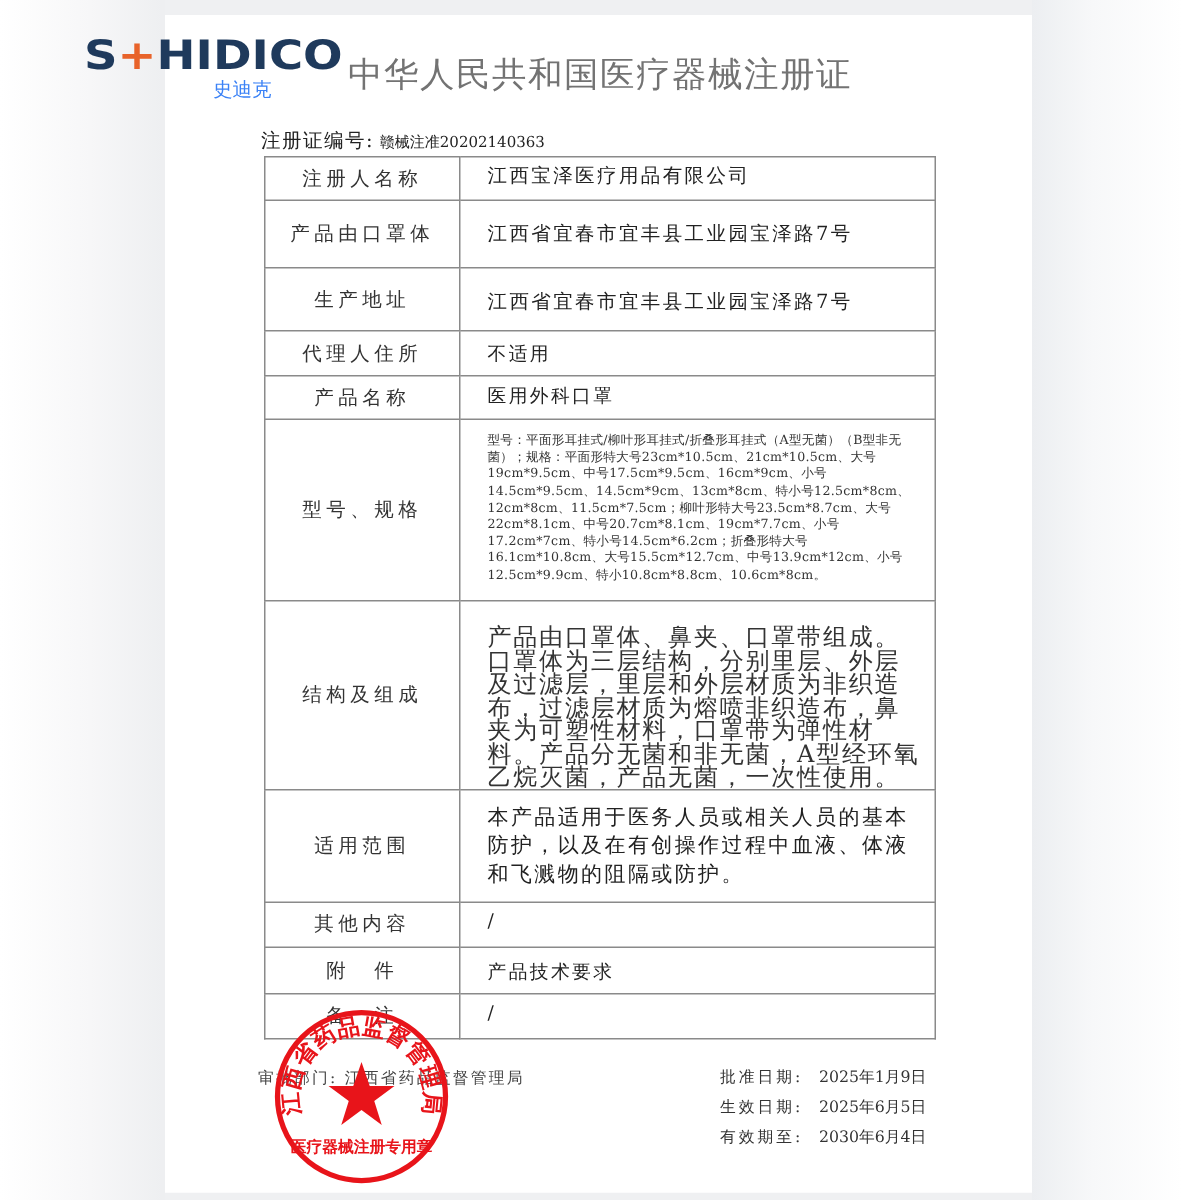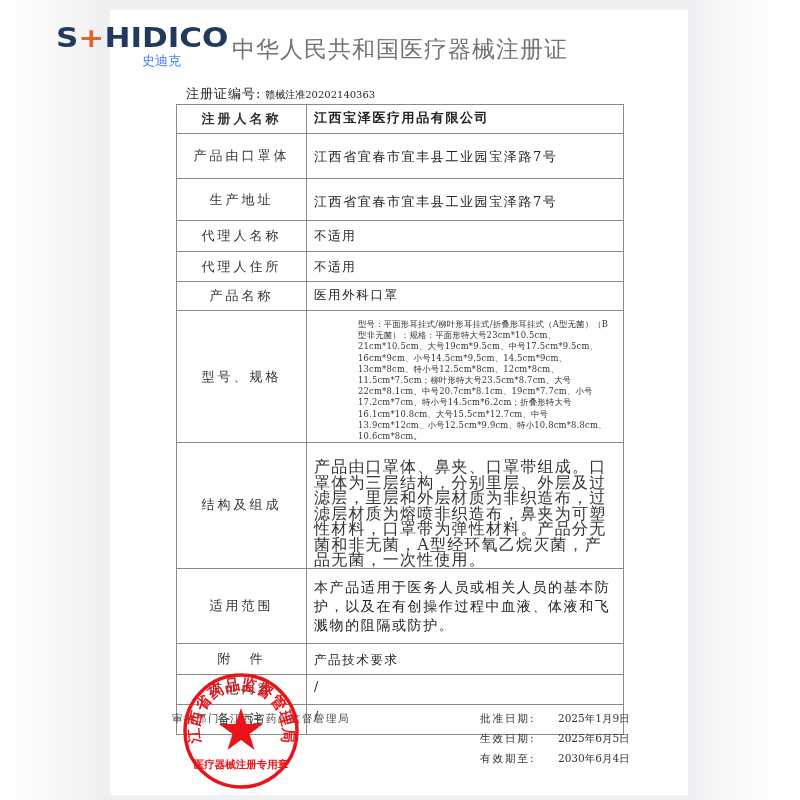--- a/index.html
+++ b/index.html
@@ -37,63 +37,62 @@
     position:absolute; left:86px; top:24px;
     font-size:13px; color:#3b82f6; line-height:22px;
   }
   
   .doc-title {
     position:absolute; left:200px; top:34px; width:400px; text-align:center;
     font-size:23px; color:#737373; letter-spacing:1px;
     font-family:"DejaVu Sans", sans-serif;
   }
   .reg-no {
-    position:absolute; left:186px; top:85px; font-size:12px; color:#222;
+    position:absolute; left:174px; top:85px; font-size:12px; color:#222;
     font-family:"DejaVu Serif", serif;
   }
   .reg-no .lbl { font-size:13px; letter-spacing:1px; }
   .reg-no .val { font-size:10px; }
   
   table.cert {
     position:absolute; left:176px; top:104px; width:448px;
     border-collapse:collapse; table-layout:fixed;
     font-family:"DejaVu Serif", serif; color:#222;
   }
   table.cert td { border:1px solid #8a8a8a; padding:0; vertical-align:top; }
   table.cert td.lbl {
     width:129px; text-align:center; vertical-align:middle;
     font-size:13px; letter-spacing:3px; color:#333;
   }
-  table.cert td.val { padding-left:7px; padding-right:8px; font-size:12.5px; letter-spacing:1.5px; }
+  table.cert td.val { padding-left:18px; padding-right:8px; font-size:12.5px; letter-spacing:1.5px; }
   td.val .txt { display:block; }
   .small-txt {
     font-size:8.4px; line-height:11.2px; letter-spacing:0.2px; color:#333;
     padding-top:8px;
-    margin-left:44px;
   }
   .mid-txt {
     font-size:16px; line-height:15.5px; letter-spacing:1.2px; color:#333;
     padding-top:16px;
   }
   .big-txt {
     font-size:14px; line-height:19px; letter-spacing:1.6px; color:#222;
     padding-top:9px;
   }
   
   .issuer {
     position:absolute; left:172px; top:712px; font-size:10.5px; color:#444;
     letter-spacing:1.5px; font-family:"DejaVu Serif", serif;
   }
   .dates {
     position:absolute; left:480px; top:711px; font-size:10.5px; color:#333;
     font-family:"DejaVu Serif", serif;
   }
   .date-row { height:20px; line-height:14px; white-space:nowrap; }
   .date-row .dl { letter-spacing:2px; display:inline-block; width:58px; }
-  .date-row .dv { display:inline-block; margin-left:20px; }
+  .date-row .dv { display:inline-block; margin-left:8px; }
   
   .seal {
     position:absolute; left:182px; top:672px; width:118px; height:118px;
     pointer-events:none;
   }
 </style>
 </head>
 <body>
 
 <div class="bg-top"></div>
@@ -109,44 +108,38 @@
 
 <div class="doc-title">中华人民共和国医疗器械注册证</div>
 
 <div class="reg-no">
   <span class="lbl">注册证编号:</span>
   <span class="val">赣械注准20202140363</span>
 </div>
 
 <table class="cert">
   <tbody>
-      <tr style="height:29px;font-weight:bold;">
+      <tr style="height:29px;">
     <td class="lbl">注册人名称</td>
     <td class="val">
           <span class="txt big-txt" style="padding-top:3px;font-size:13px;">江西宝泽医疗用品有限公司</span>
         </td>
   </tr>
   <tr style="height:45px;">
     <td class="lbl">产品由口罩体</td>
     <td class="val">
           <span class="txt big-txt" style="padding-top:13px;font-size:13px;">江西省宜春市宜丰县工业园宝泽路7号</span>
         </td>
   </tr>
   <tr style="height:42px;">
     <td class="lbl">生产地址</td>
     <td class="val">
           <span class="txt big-txt" style="padding-top:13px;font-size:13px;">江西省宜春市宜丰县工业园宝泽路7号</span>
         </td>
   </tr>
-  <tr style="height:31px;">
-    <td class="lbl">代理人名称</td>
-    <td class="val">
-          <span class="txt big-txt" style="padding-top:5px;font-size:12.5px;">不适用</span>
-        </td>
-  </tr>
   <tr style="height:30px;margin-top:20px;">
     <td class="lbl">代理人住所</td>
     <td class="val">
           <span class="txt big-txt" style="padding-top:5px;font-size:12.5px;">不适用</span>
         </td>
   </tr>
   <tr style="height:29px;">
     <td class="lbl">产品名称</td>
     <td class="val">
           <span class="txt big-txt" style="padding-top:3px;font-size:12.5px;">医用外科口罩</span>
@@ -163,30 +156,30 @@
     <td class="val">
           <span class="txt mid-txt">产品由口罩体、鼻夹、口罩带组成。口罩体为三层结构，分别里层、外层及过滤层，里层和外层材质为非织造布，过滤层材质为熔喷非织造布，鼻夹为可塑性材料，口罩带为弹性材料。产品分无菌和非无菌，A型经环氧乙烷灭菌，产品无菌，一次性使用。</span>
         </td>
   </tr>
   <tr style="height:75px;">
     <td class="lbl">适用范围</td>
     <td class="val">
           <span class="txt big-txt">本产品适用于医务人员或相关人员的基本防护，以及在有创操作过程中血液、体液和飞溅物的阻隔或防护。</span>
         </td>
   </tr>
+  <tr style="height:30px;">
+    <td class="lbl">其他内容</td>
+    <td class="val">
+          <span class="txt big-txt" style="padding-top:2px;font-size:12.5px;">/</span>
+        </td>
+  </tr>
   <tr style="height:31px;">
     <td class="lbl">附　件</td>
     <td class="val">
           <span class="txt big-txt" style="padding-top:6px;font-size:12.5px;">产品技术要求</span>
-        </td>
-  </tr>
-  <tr style="height:30px;">
-    <td class="lbl">其他内容</td>
-    <td class="val">
-          <span class="txt big-txt" style="padding-top:2px;font-size:12.5px;">/</span>
         </td>
   </tr>
   <tr style="height:30px;margin-left:12px;">
     <td class="lbl">备　注</td>
     <td class="val">
           <span class="txt big-txt" style="padding-top:2px;font-size:12.5px;">/</span>
         </td>
   </tr>
 </tbody>
   </table>

